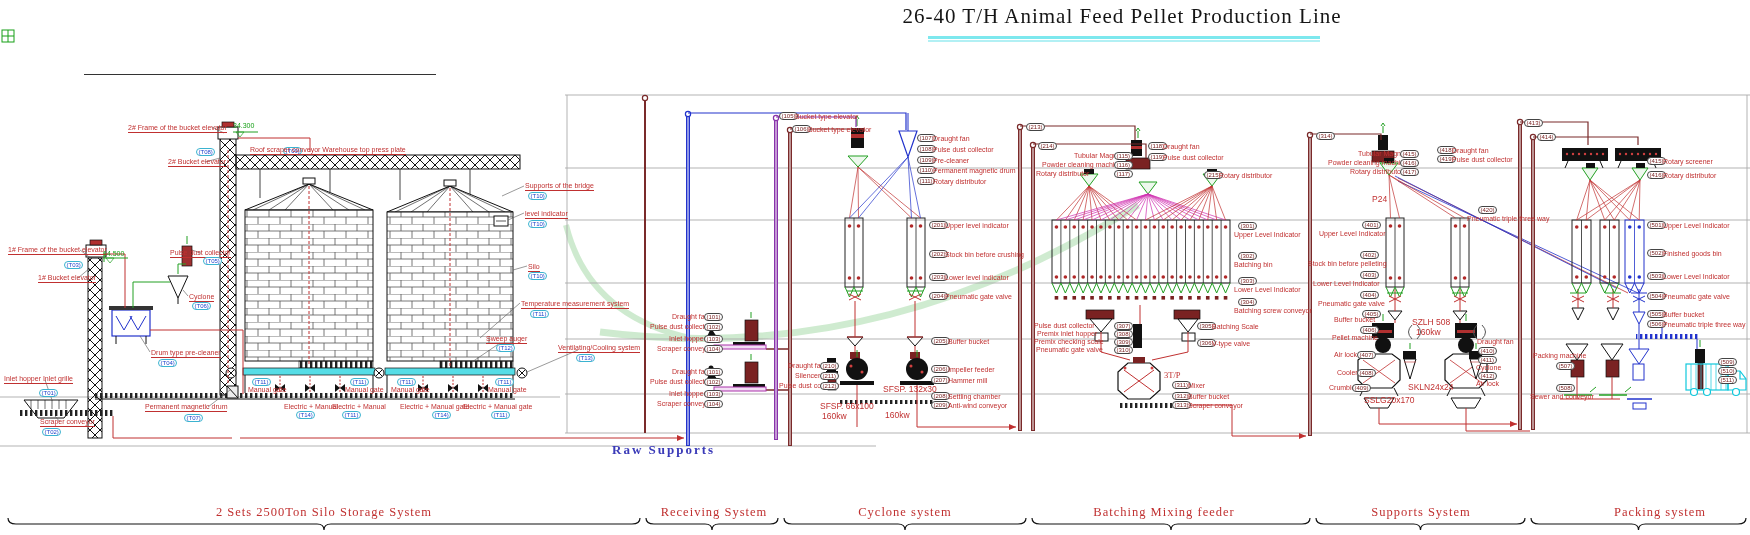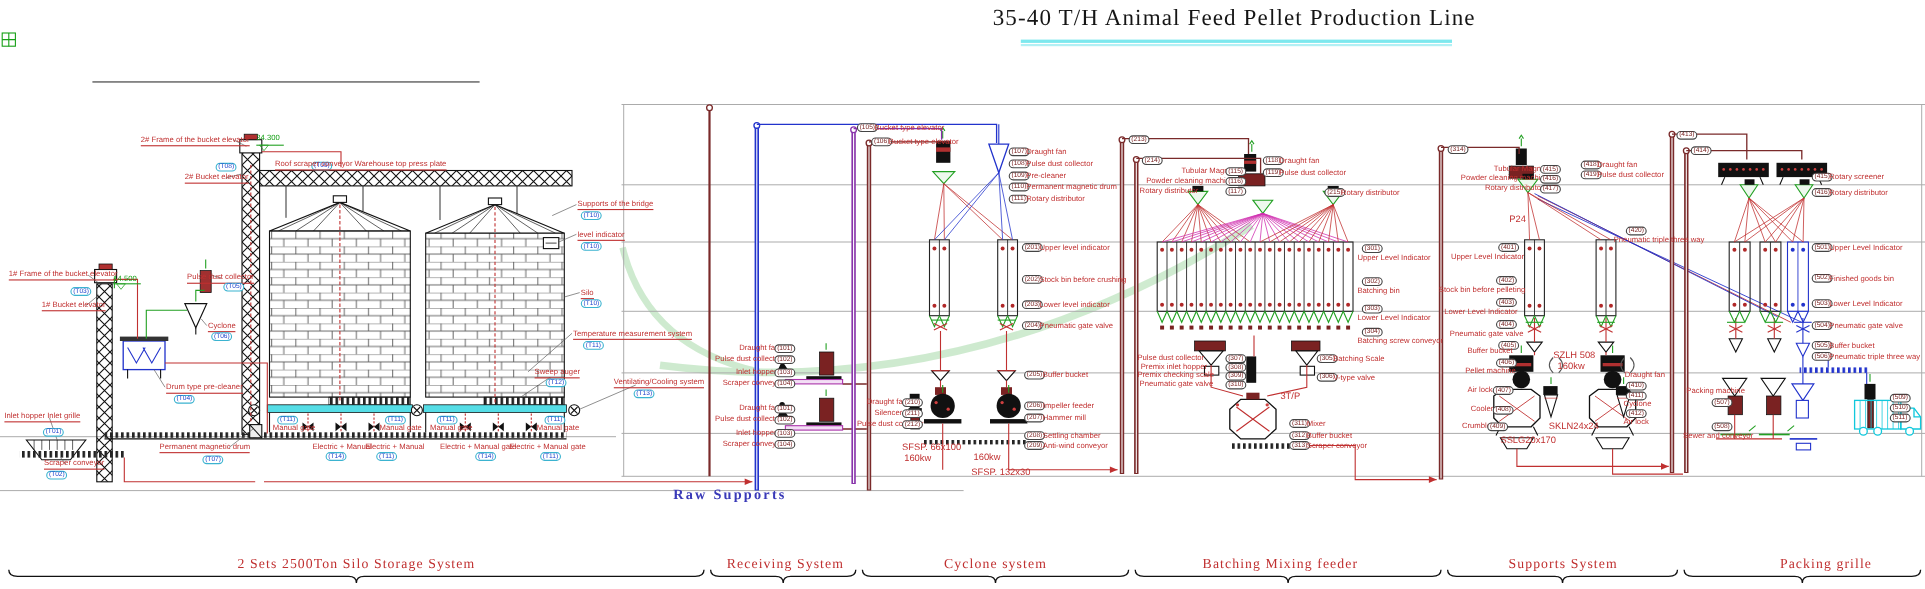--- a/index.html
+++ b/index.html
@@ -721,21 +721,21 @@
       <span class="lab o" style="left: 931px; top: 401px;">(209)</span>
       <span class="lab r" style="left: 948px; top: 402px;">Anti-wind conveyor</span>
       <span class="lab r" style="left: 788px; top: 362px;">Draught fan</span>
       <span class="lab o" style="left: 820px; top: 362px;">(210)</span>
       <span class="lab r" style="left: 795px; top: 372px;">Silencer</span>
       <span class="lab o" style="left: 820px; top: 372px;">(211)</span>
       <span class="lab r" style="left: 779px; top: 382px;">Pulse dust collector</span>
       <span class="lab o" style="left: 820px; top: 382px;">(212)</span>
       <span class="lab rb" style="left: 820px; top: 402px;">SFSP. 66x100</span>
       <span class="lab rb" style="left: 822px; top: 412px;">160kw</span>
-      <span class="lab rb" style="left: 883px; top: 425px;">SFSP. 132x30</span>
+      <span class="lab rb" style="left: 883px; top: 385px;">SFSP. 132x30</span>
       <span class="lab rb" style="left: 885px; top: 411px;">160kw</span>
       <span class="lab o" style="left: 1026px; top: 123px;">(213)</span>
       <span class="lab o" style="left: 1038px; top: 142px;">(214)</span>
       <span class="lab r" style="left: 1074px; top: 152px;">Tubular Magnet</span>
       <span class="lab o" style="left: 1114px; top: 152px;">(115)</span>
       <span class="lab r" style="left: 1042px; top: 161px;">Powder cleaning machine</span>
       <span class="lab o" style="left: 1114px; top: 161px;">(116)</span>
       <span class="lab r" style="left: 1036px; top: 170px;">Rotary distributor</span>
       <span class="lab o" style="left: 1114px; top: 170px;">(117)</span>
       <span class="lab o" style="left: 1148px; top: 142px;">(118)</span>
@@ -757,21 +757,21 @@
       <span class="lab r" style="left: 1037px; top: 330px;">Premix inlet hopper</span>
       <span class="lab o" style="left: 1114px; top: 330px;">(308)</span>
       <span class="lab r" style="left: 1034px; top: 338px;">Premix checking scale</span>
       <span class="lab o" style="left: 1114px; top: 338px;">(309)</span>
       <span class="lab r" style="left: 1036px; top: 346px;">Pneumatic gate valve</span>
       <span class="lab o" style="left: 1114px; top: 346px;">(310)</span>
       <span class="lab o" style="left: 1197px; top: 322px;">(305)</span>
       <span class="lab r" style="left: 1212px; top: 323px;">Batching Scale</span>
       <span class="lab o" style="left: 1197px; top: 339px;">(306)</span>
       <span class="lab r" style="left: 1212px; top: 340px;">V-type valve</span>
-      <span class="lab rb" style="left: 1164px; top: 356px;">3T/P</span>
+      <span class="lab rb" style="left: 1164px; top: 371px; font-family: Liberation Serif, serif;">3T/P</span>
       <span class="lab o" style="left: 1172px; top: 381px;">(311)</span>
       <span class="lab r" style="left: 1188px; top: 382px;">Mixer</span>
       <span class="lab o" style="left: 1172px; top: 392px;">(312)</span>
       <span class="lab r" style="left: 1188px; top: 393px;">Buffer bucket</span>
       <span class="lab o" style="left: 1172px; top: 401px;">(313)</span>
       <span class="lab r" style="left: 1188px; top: 402px;">Scraper conveyor</span>
       <span class="lab o" style="left: 1316px; top: 132px;">(314)</span>
       <span class="lab r" style="left: 1358px; top: 150px;">Tubular Magnet</span>
       <span class="lab o" style="left: 1400px; top: 150px;">(415)</span>
       <span class="lab r" style="left: 1328px; top: 159px;">Powder cleaning machine</span>
@@ -833,27 +833,27 @@
       <span class="lab r" style="left: 1663px; top: 321px;">Pneumatic triple three way</span>
       <span class="lab r" style="left: 1533px; top: 352px;">Packing machine</span>
       <span class="lab o" style="left: 1556px; top: 362px;">(507)</span>
       <span class="lab o" style="left: 1556px; top: 384px;">(508)</span>
       <span class="lab r" style="left: 1530px; top: 393px;">Sewer and conveyor</span>
       <span class="lab o" style="left: 1718px; top: 358px;">(509)</span>
       <span class="lab o" style="left: 1718px; top: 367px;">(510)</span>
       <span class="lab o" style="left: 1718px; top: 376px;">(511)</span>
     </div>
 
-  <div class="title">35-40 T/H Animal Feed Pellet Production Line</div>
+  <div class="title">26-40 T/H Animal Feed Pellet Production Line</div>
   <div class="tul1"></div>
   <div class="tul2"></div>
   <div class="sul"></div>
   <div class="raw">Raw Supports</div>
 
   <div>
     <span class="section-label" style="left:324px">2 Sets 2500Ton Silo Storage System</span>
     <span class="section-label" style="left:714px">Receiving System</span>
     <span class="section-label" style="left:905px">Cyclone system</span>
     <span class="section-label" style="left:1164px">Batching Mixing feeder</span>
     <span class="section-label" style="left:1421px">Supports System</span>
-    <span class="section-label" style="left:1660px">Packing grille</span>
+    <span class="section-label" style="left:1660px">Packing system</span>
   </div>
 </div>
 
 </body></html>

